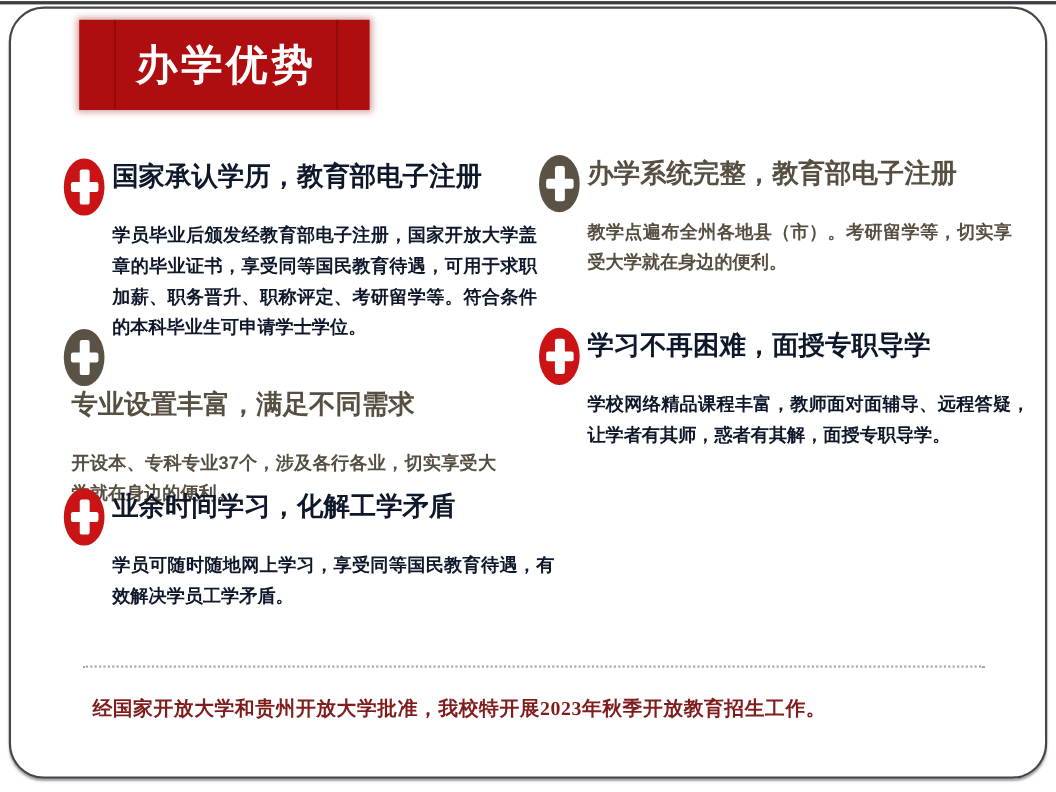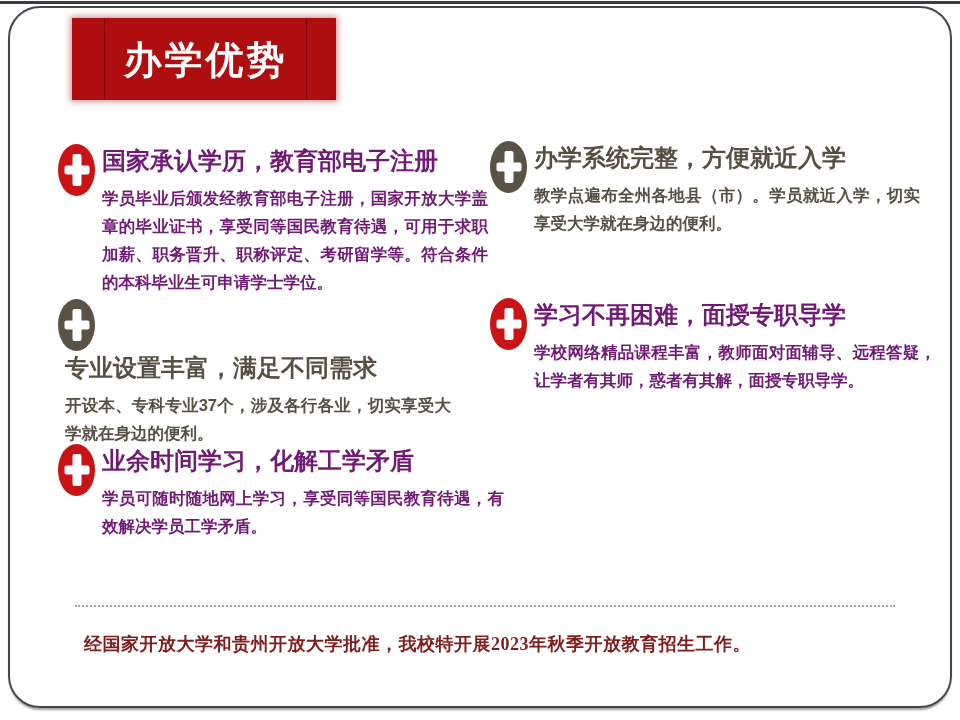--- a/index.html
+++ b/index.html
@@ -33,22 +33,22 @@
   .plus{
     width:37px;height:52px;border-radius:50%;position:relative;flex:none;margin-top:0;
   }
   .section.red .plus{background:#c91315;}
   .section.brown .plus{background:#5a5244;}
   .plus .v,.plus .h{position:absolute;left:50%;top:50%;background:#ffffff;border-radius:2px;transform:translate(-50%,-50%);}
   .plus .v{width:9px;height:32px;}
   .plus .h{width:25px;height:9px;}
   .content{margin-left:7px;}
   .sec-title{font-size:24px;font-weight:bold;line-height:34px;white-space:nowrap;}
-  .sec-body{margin-top:6px;font-size:16.5px;font-weight:bold;line-height:28px;text-align:justify;}
-  .section.red .sec-title,.section.red .sec-body{color:#701a75;}
+  .sec-body{margin-top:22px;font-size:16.5px;font-weight:bold;line-height:28px;text-align:justify;}
+  .section.red .sec-title,.section.red .sec-body{color:#0f172a;}
   .section.brown .sec-title,.section.brown .sec-body{color:#564f42;}
   .dotted{
     position:absolute;left:75px;top:605px;width:820px;height:0;
     border-top:2px dotted #a8a8a8;
   }
   .footer-text{
     position:absolute;left:84px;top:632px;width:820px;
     font-family:"Liberation Serif","DejaVu Serif",serif;
     color:#7f1d1d;font-size:18px;font-weight:600;letter-spacing:.5px;white-space:nowrap;
   }
@@ -97,22 +97,22 @@
     <div class="sec-body">学员可随时随地网上学习，享受同等国民教育待遇，有效解决学员工学矛盾。</div>
   </div>
 </div>
 
 <div class="section brown" style="left:490px;top:141px;">
   <div class="plus">
       <span class="v"></span>
       <span class="h"></span>
     </div>
   <div class="content" style="width:386px;">
-    <div class="sec-title">办学系统完整，方便就近入学</div>
-    <div class="sec-body">教学点遍布全州各地县（市）。学员就近入学，切实享受大学就在身边的便利。</div>
+    <div class="sec-title">办学系统完整，教育部电子注册</div>
+    <div class="sec-body">教学点遍布全州各地县（市）。考研留学等，切实享受大学就在身边的便利。</div>
   </div>
 </div>
 
 <div class="section red" style="left:490px;top:298px;">
   <div class="plus">
       <span class="v"></span>
       <span class="h"></span>
     </div>
   <div class="content" style="width:402px;">
     <div class="sec-title">学习不再困难，面授专职导学</div>

